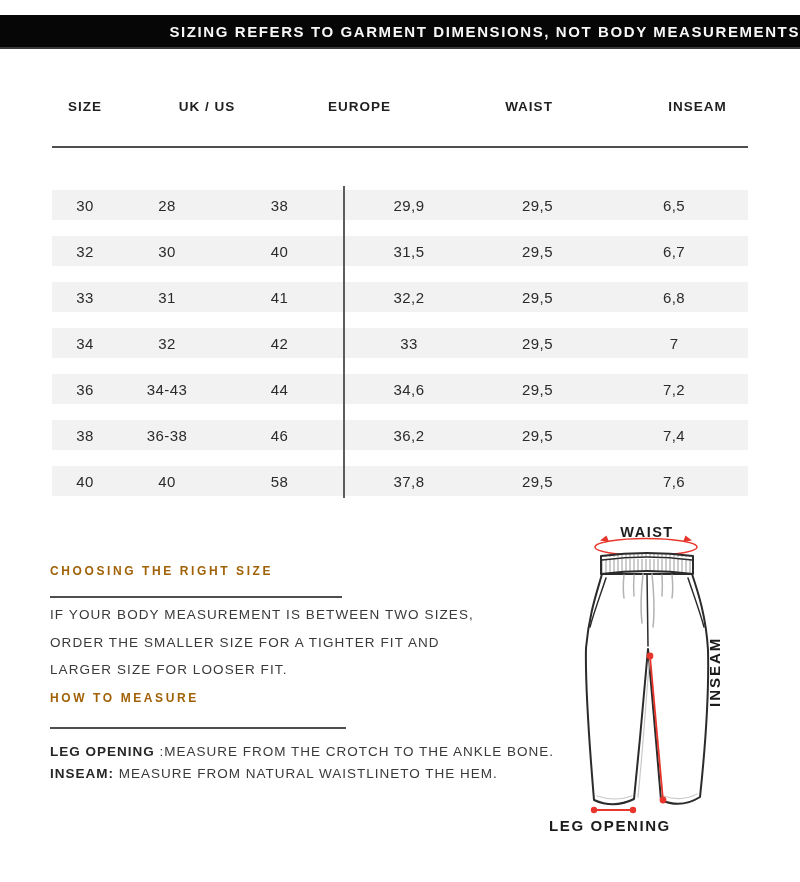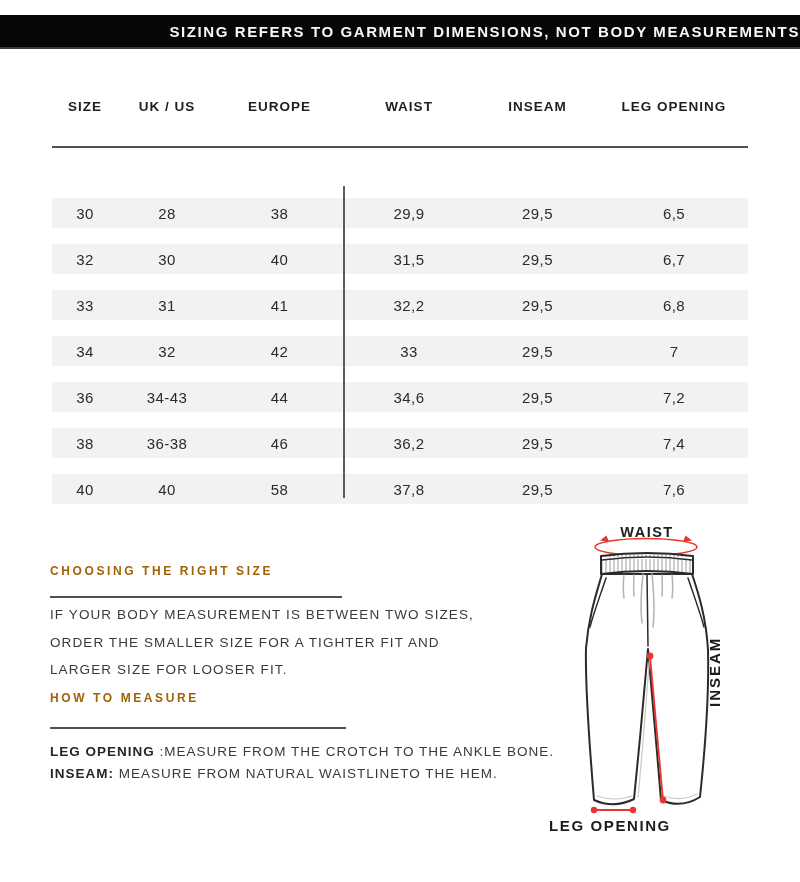--- a/index.html
+++ b/index.html
@@ -11,28 +11,28 @@
   .banner{
     position:absolute;left:0;top:0;width:800px;height:34px;background:#060606;
     border-bottom:2px solid #3a3a3a;box-sizing:border-box;
     display:flex;align-items:center;justify-content:flex-end;margin-top:15px;
   }
   .banner-text{color:#f7f7f7;font-size:15px;font-weight:bold;letter-spacing:1.6px;}
 
   
   .thead-row{
     position:absolute;left:52px;top:99px;width:696px;
-    display:grid;grid-template-columns:66px 98px 127px 132px 125px 148px;
+    display:grid;grid-template-columns:66px 98px 127px 132px 125px 148px;gap:40px;
   }
   .th{text-align:center;font-size:13.5px;font-weight:bold;letter-spacing:1px;color:#1f1f1f;}
   .head-rule{position:absolute;left:52px;top:146px;width:696px;height:2px;background:#4f4f4f;}
   .tbody{position:absolute;left:52px;top:190px;width:696px;}
   .trow{
     display:grid;grid-template-columns:66px 98px 127px 132px 125px 148px;
-    height:30px;margin-bottom:16px;background:#f2f2f2;align-items:center;margin-top:8px;
+    height:30px;margin-bottom:16px;background:#f2f2f2;align-items:center;
   }
   .td{text-align:center;font-size:15px;letter-spacing:.4px;color:#2b2b2b;}
   .col-divider{position:absolute;left:343px;top:186px;width:2px;height:312px;background:#5c5c5c;}
 
   
   .section-heading{position:absolute;font-size:12px;font-weight:bold;letter-spacing:2.6px;color:#a16207;}
   #choosing-heading{left:50px;top:564px;}
   .rule{position:absolute;height:2px;background:#4f4f4f;}
   #choosing-rule{left:50px;top:596px;width:292px;}
   #choosing-body{

